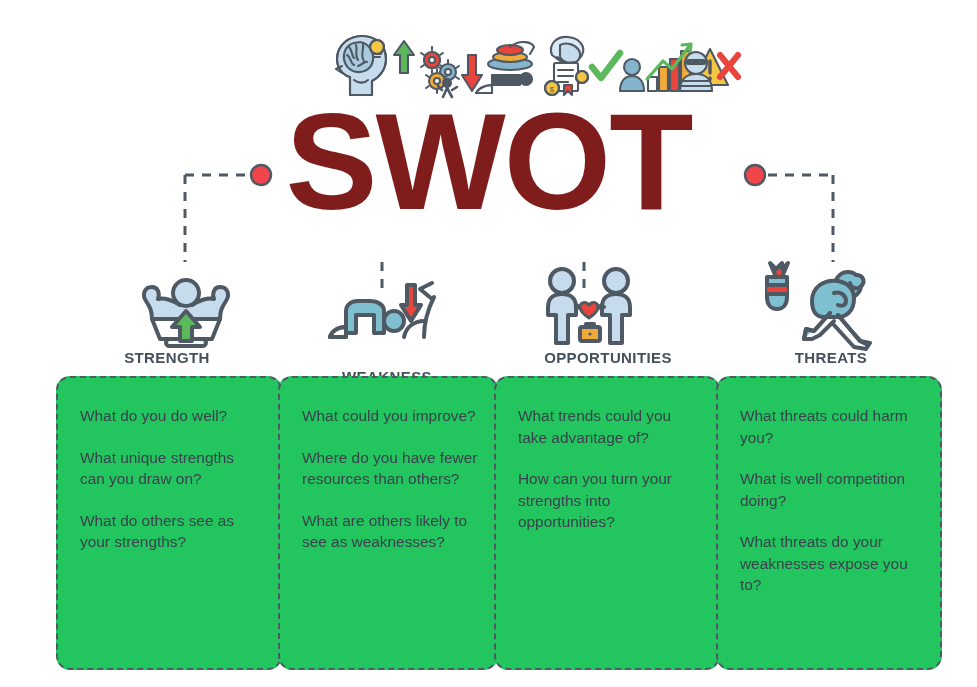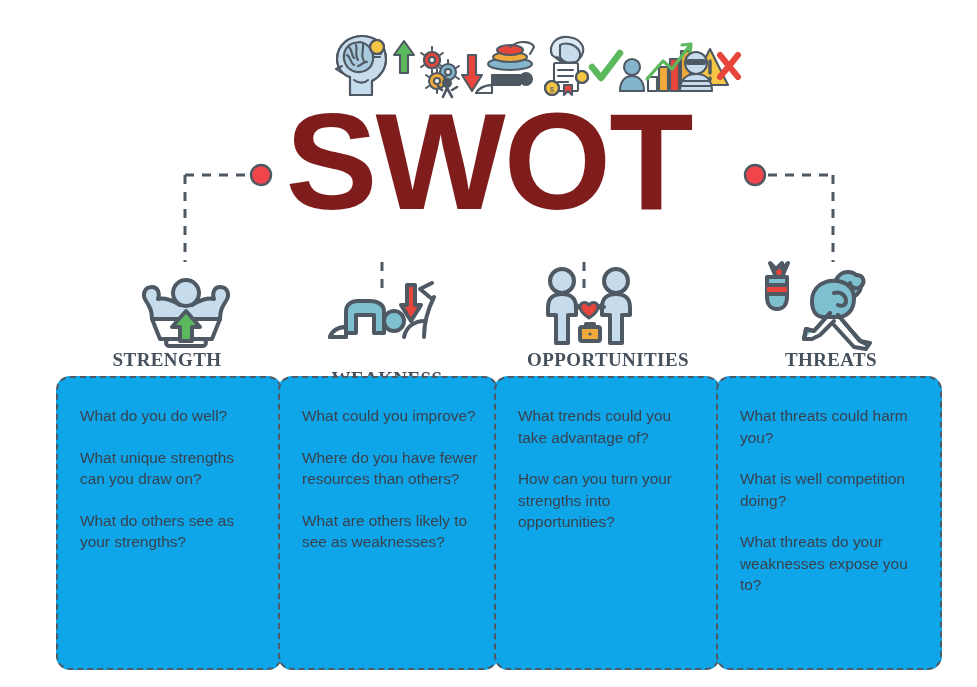--- a/index.html
+++ b/index.html
@@ -35,34 +35,33 @@
   .connectors{position:absolute;left:0;top:0;width:977px;height:400px;}
 
   
   .cat-icons{position:absolute;left:0;top:255px;width:977px;height:95px;}
   .cat-icon{position:absolute;}
 
   
   .headers{position:absolute;left:0;top:349px;width:977px;height:24px;}
   .col-head{
     position:absolute;
-    font-size:19px;
+    font-size:15px;
     font-weight:bold;
     color:#44505c;
     letter-spacing:0.4px;
     text-align:center;
     white-space:nowrap;
-    font-family:Liberation Serif, serif;
   }
 
   
   .boxes{position:absolute;left:56px;top:376px;width:886px;height:294px;}
   .box{
     position:absolute;top:0;height:294px;
-    background:#0ea5e9;
+    background:#22c55e;
     border:2px dashed #4e5964;
     border-radius:14px;
     box-sizing:border-box;
   }
   .box-inner{
     position:absolute;left:0;top:0;right:0;bottom:0;
     padding:27px 18px 0 22px;
     box-sizing:border-box;
   }
   .q{

